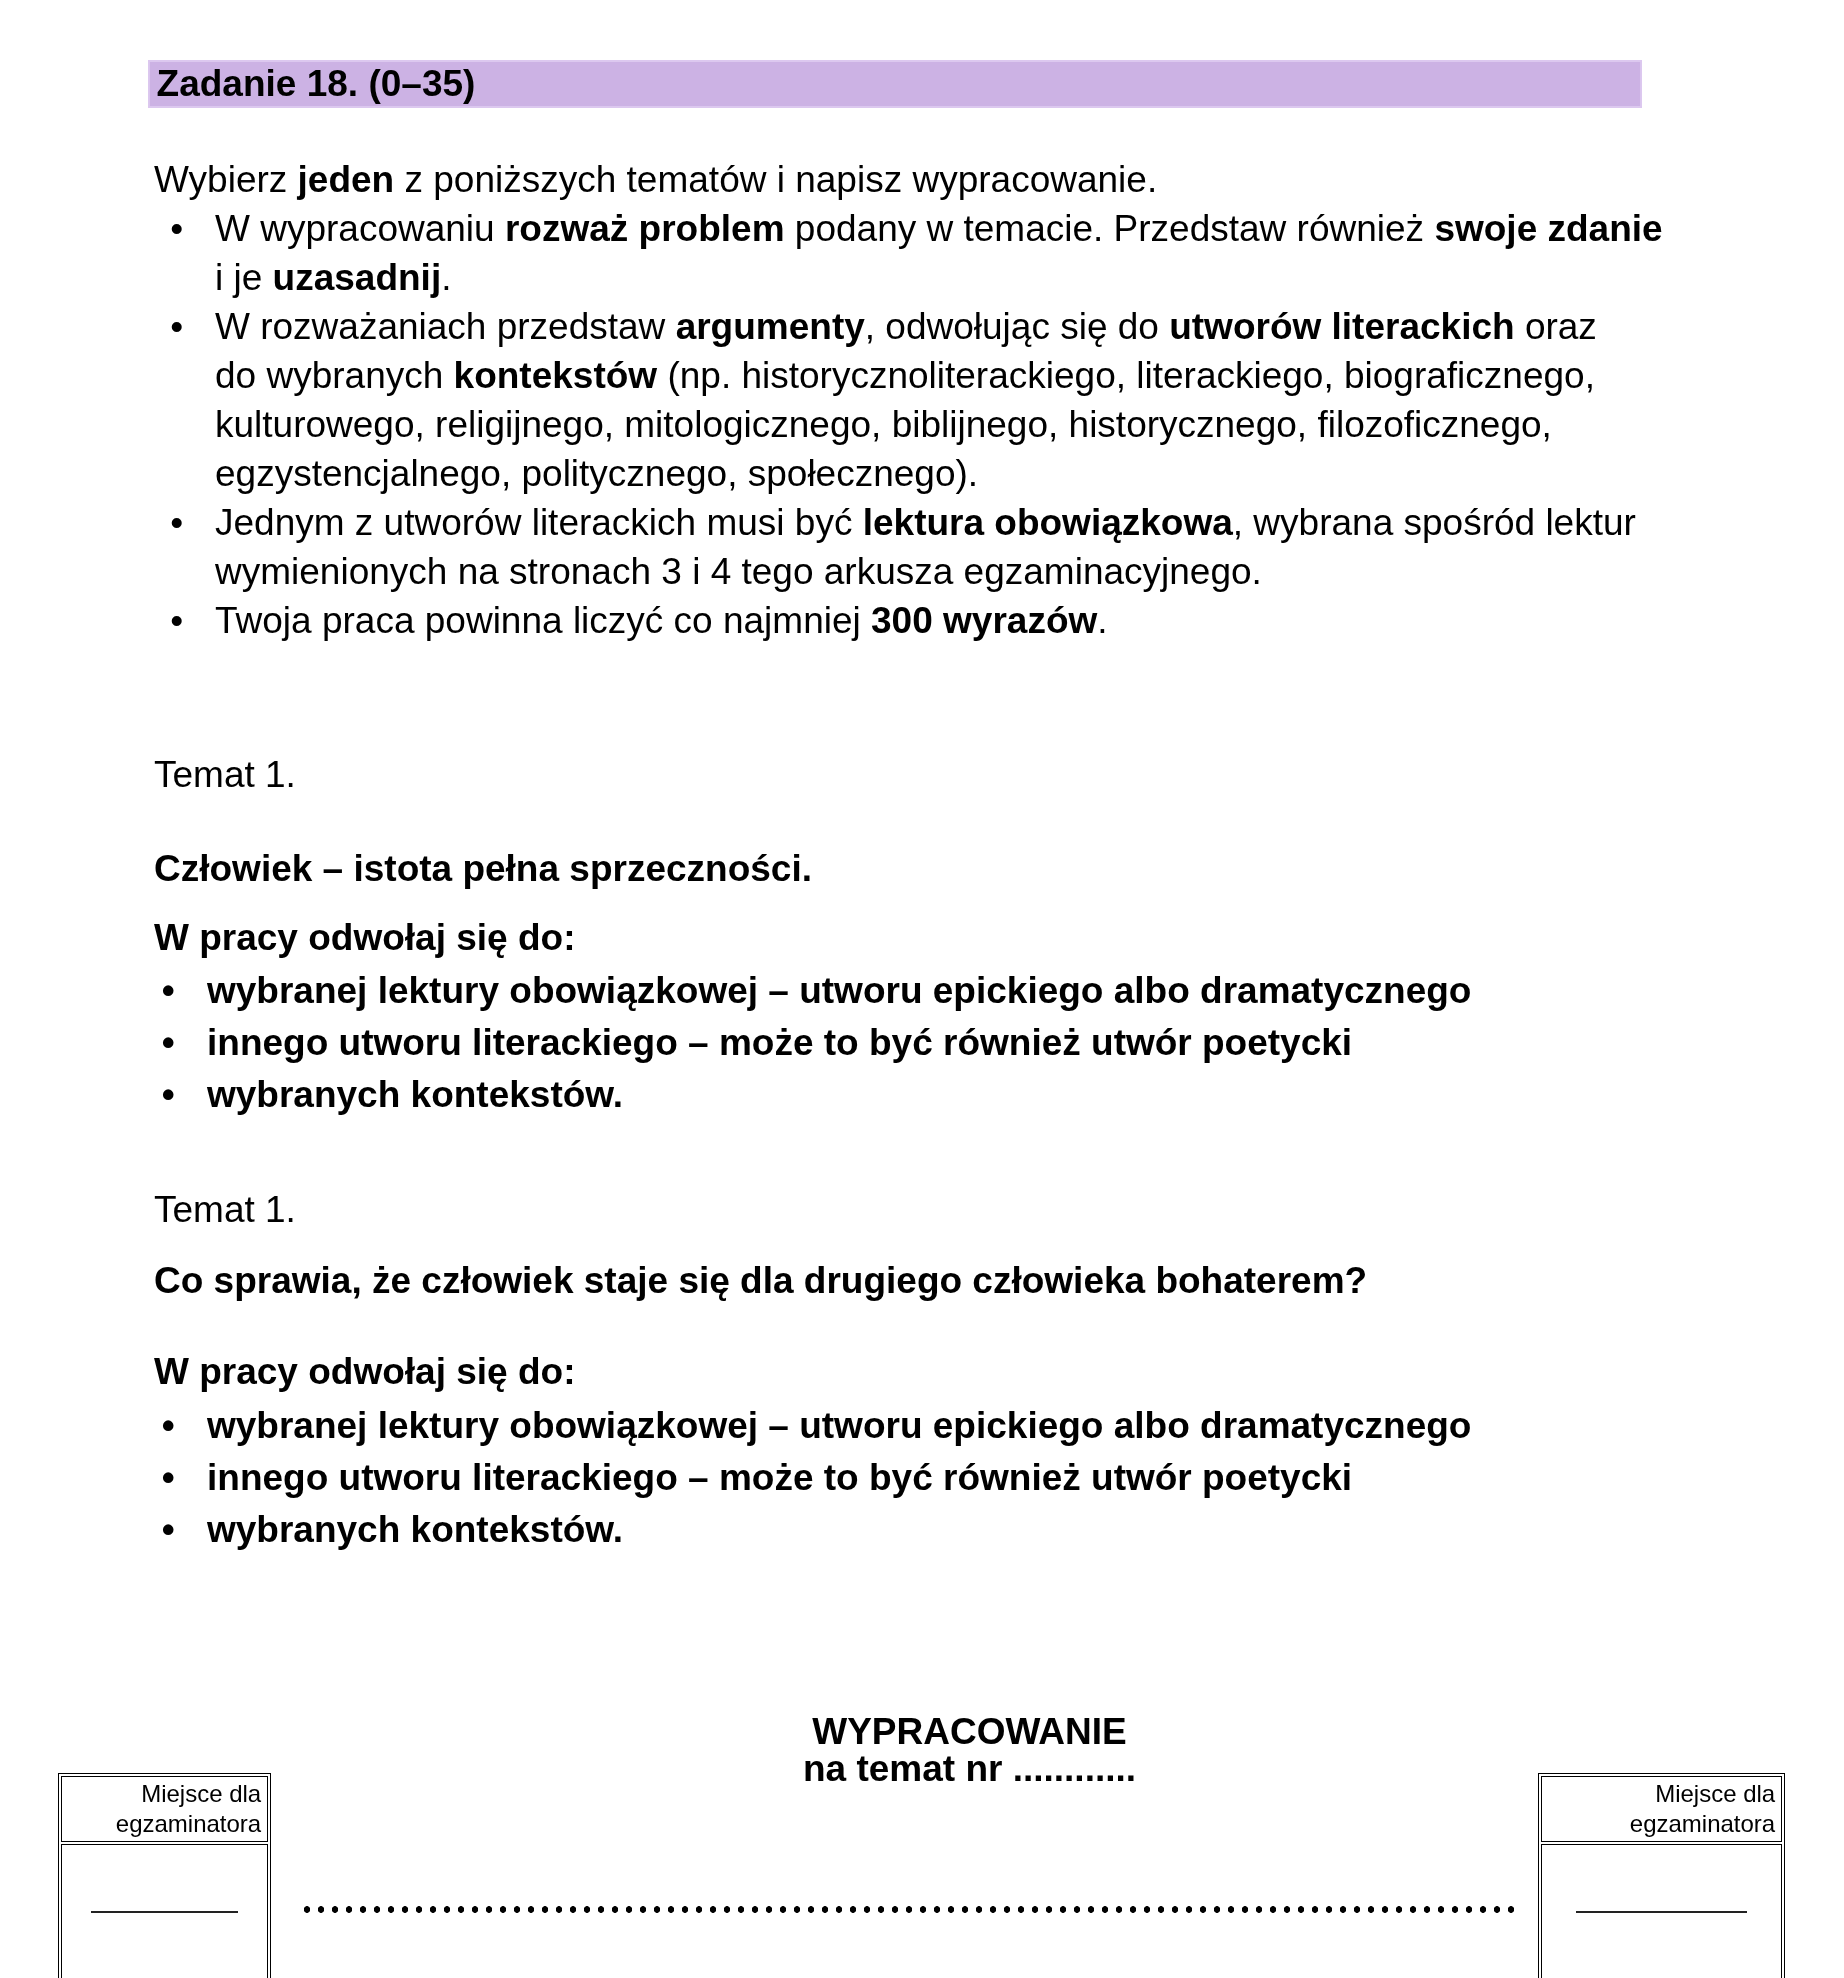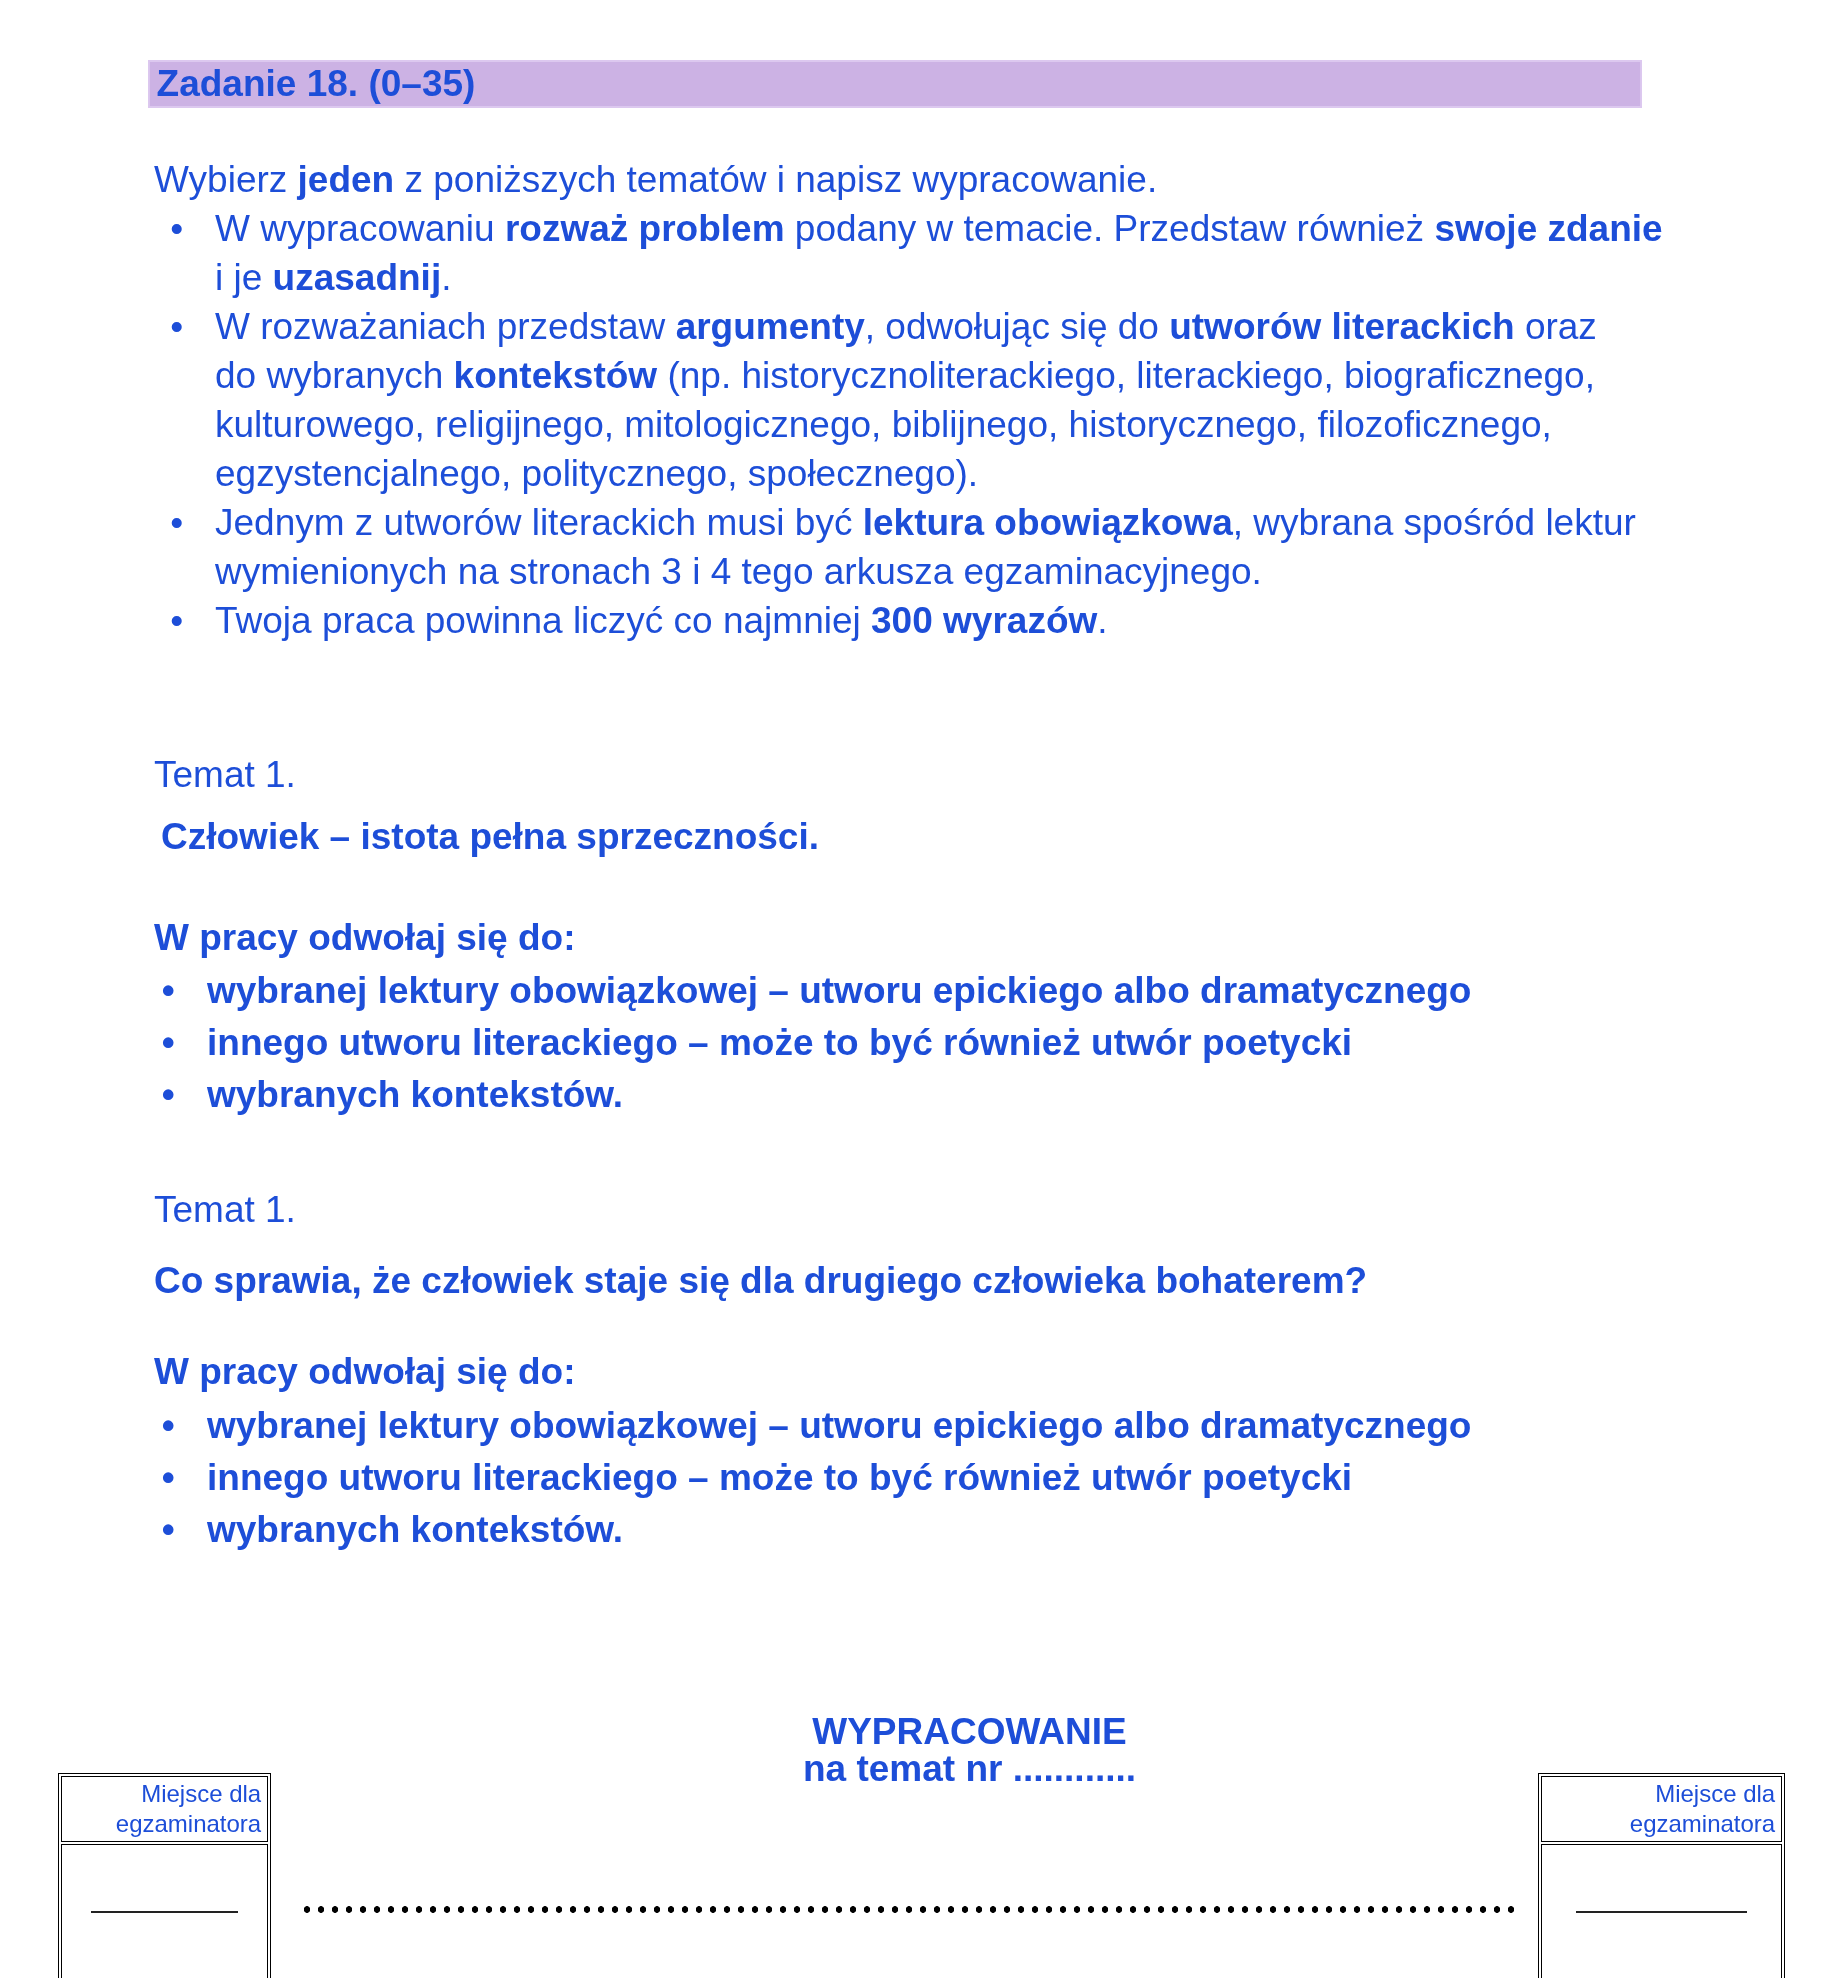--- a/index.html
+++ b/index.html
@@ -2,21 +2,21 @@
 <html lang="pl"><head>
 <meta charset="utf-8">
 <style>
   html,body { margin:0; padding:0; background:#ffffff; }
   .page {
     position:relative;
     width:1803px; height:1978px;
     overflow:hidden;
     background:#ffffff;
     font-family:"Liberation Sans","DejaVu Sans",sans-serif;
-    color:#1d4ed8;
+    color:#000000;
     font-size:37px;
     line-height:49px;
   }
 
   
   .task-bar {
     position:absolute; left:148px; top:60px;
     width:1494px; height:48px;
     background:#ccb2e4;
     box-shadow:0 0 0 1.9px #dcc8ef inset;
@@ -30,21 +30,21 @@
   .lead { margin:0; white-space:pre-wrap; }
   .blist { margin:0; padding:0; list-style:none; }
   .blt { display:flex; margin:0; }
   .blt .dot { flex:0 0 61px; padding-left:16.3px; box-sizing:border-box; }
   .blt .txt { white-space:pre-wrap; flex:1 1 auto; }
 
   
   .abs { position:absolute; left:154px; width:1556px; }
   .bold { font-weight:bold; }
   #t1-label  { top:750px; }
-  #t1-title  { top:812px;margin-left:7px; }
+  #t1-title  { top:844px; }
   #t1-prompt { top:913px; }
   #t1-list   { top:966px; }
   #t2-label  { top:1185px; }
   #t2-title  { top:1256px; }
   #t2-prompt { top:1347px; }
   #t2-list   { top:1401px; }
   .req-list { margin:0; padding:0; list-style:none; font-weight:bold; }
   .req-list .blt { margin-bottom:2.9px; }
   .req-list .blt .dot { flex:0 0 53px; padding-left:7.7px; }
 

